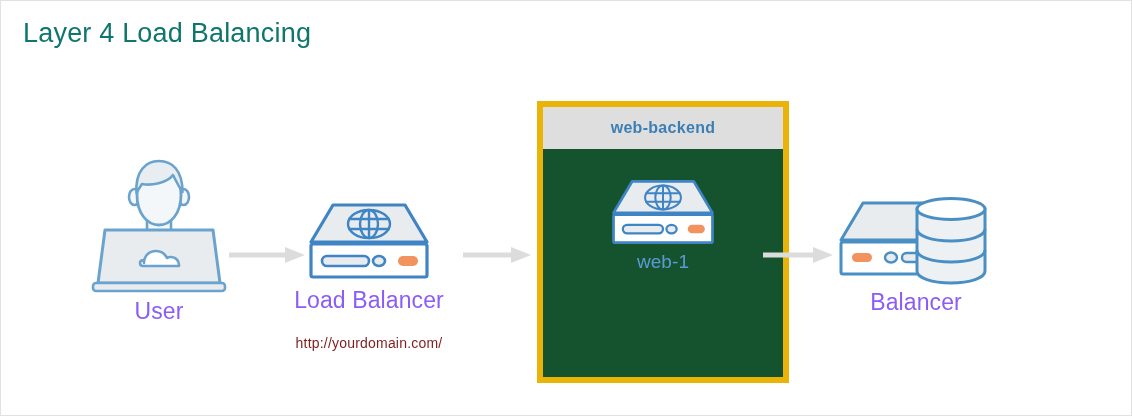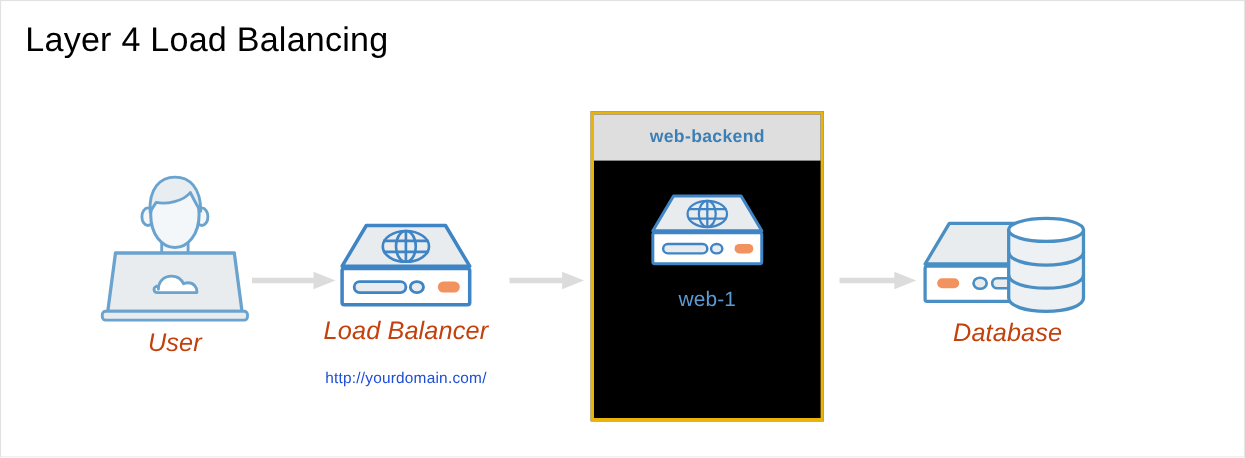--- a/index.html
+++ b/index.html
@@ -20,43 +20,42 @@
     background: #ffffff;
     border: 1px solid #e2e2e2;
     overflow: hidden;
   }
 
   
   #diagram-title {
     position: absolute;
     left: 22px;
     top: 17px;
-    font-size: 31px;
+    font-size: 27px;
     font-weight: 400;
     letter-spacing: 0.2px;
-    color: #000000;
+    color: #0f766e;
     white-space: nowrap;
   }
 
   
   .node {
     position: absolute;
     text-align: center;
   }
   .node-label {
     font-size: 23px;
-    color: #c2410c;
+    color: #8b5cf6;
     letter-spacing: 0.1px;
     white-space: nowrap;
     line-height: 1.1;
-    font-style: italic;
   }
   .node-sublabel {
     font-size: 14px;
-    color: #1d4ed8;
+    color: #7f1d1d;
     white-space: nowrap;
     letter-spacing: 0.2px;
   }
   .small-label {
     font-size: 19px;
     color: #5b9bd5;
     white-space: nowrap;
     letter-spacing: 0.1px;
   }
 
@@ -64,25 +63,25 @@
   .arrow {
     position: absolute;
     height: 22px;
   }
 
   
   #backend-group {
     position: absolute;
     left: 536px;
     top: 100px;
-    width: 212px;
+    width: 252px;
     height: 282px;
     box-sizing: border-box;
-    background: #000000;
-    border: 3px solid #eab308;
+    background: #14532d;
+    border: 6px solid #eab308;
   }
   #backend-group-header {
     height: 42px;
     background: #dedede;
     display: flex;
     align-items: center;
     justify-content: center;
     box-sizing: border-box;
   }
   #backend-group-title {
@@ -94,21 +93,21 @@
   #backend-group-body {
     position: relative;
     height: calc(100% - 42px);
   }
   .backend-node {
     position: absolute;
     left: 0;
     right: 0;
     text-align: center;
   }
-  .backend-node .small-label { margin-top: 18px; display: block; }
+  .backend-node .small-label { margin-top: 4px; display: block; }
 
   svg { display: block; }
   .centered-svg { margin: 0 auto; }
 </style>
 </head>
 <body>
 
 <div id="diagram-frame">
 
   <div id="diagram-title">Layer 4 Load Balancing</div>
@@ -225,16 +224,16 @@
         <rect x="71" y="60" width="45" height="9" rx="4.5" fill="#e8ecef" stroke="#4a8fc4" stroke-width="2.4"></rect>
 
         <g stroke="#4a8fc4" stroke-width="3" stroke-linejoin="round">
           <path d="M86 16 L86 78 C86 85 101 90 120 90 C139 90 154 85 154 78 L154 16 Z" fill="#eef1f4"></path>
           <ellipse cx="120" cy="16" rx="34" ry="10.5" fill="#ffffff"></ellipse>
           <path d="M86 36 C86 43 101 48 120 48 C139 48 154 43 154 36" fill="none"></path>
           <path d="M86 57 C86 64 101 69 120 69 C139 69 154 64 154 57" fill="none"></path>
         </g>
       </svg>
     </span>
-    <div class="node-label" style="margin-top:2px;">Database</div>
+    <div class="node-label" style="margin-top:2px;">Balancer</div>
   </div>
 
 </div>
 
 </body></html>

